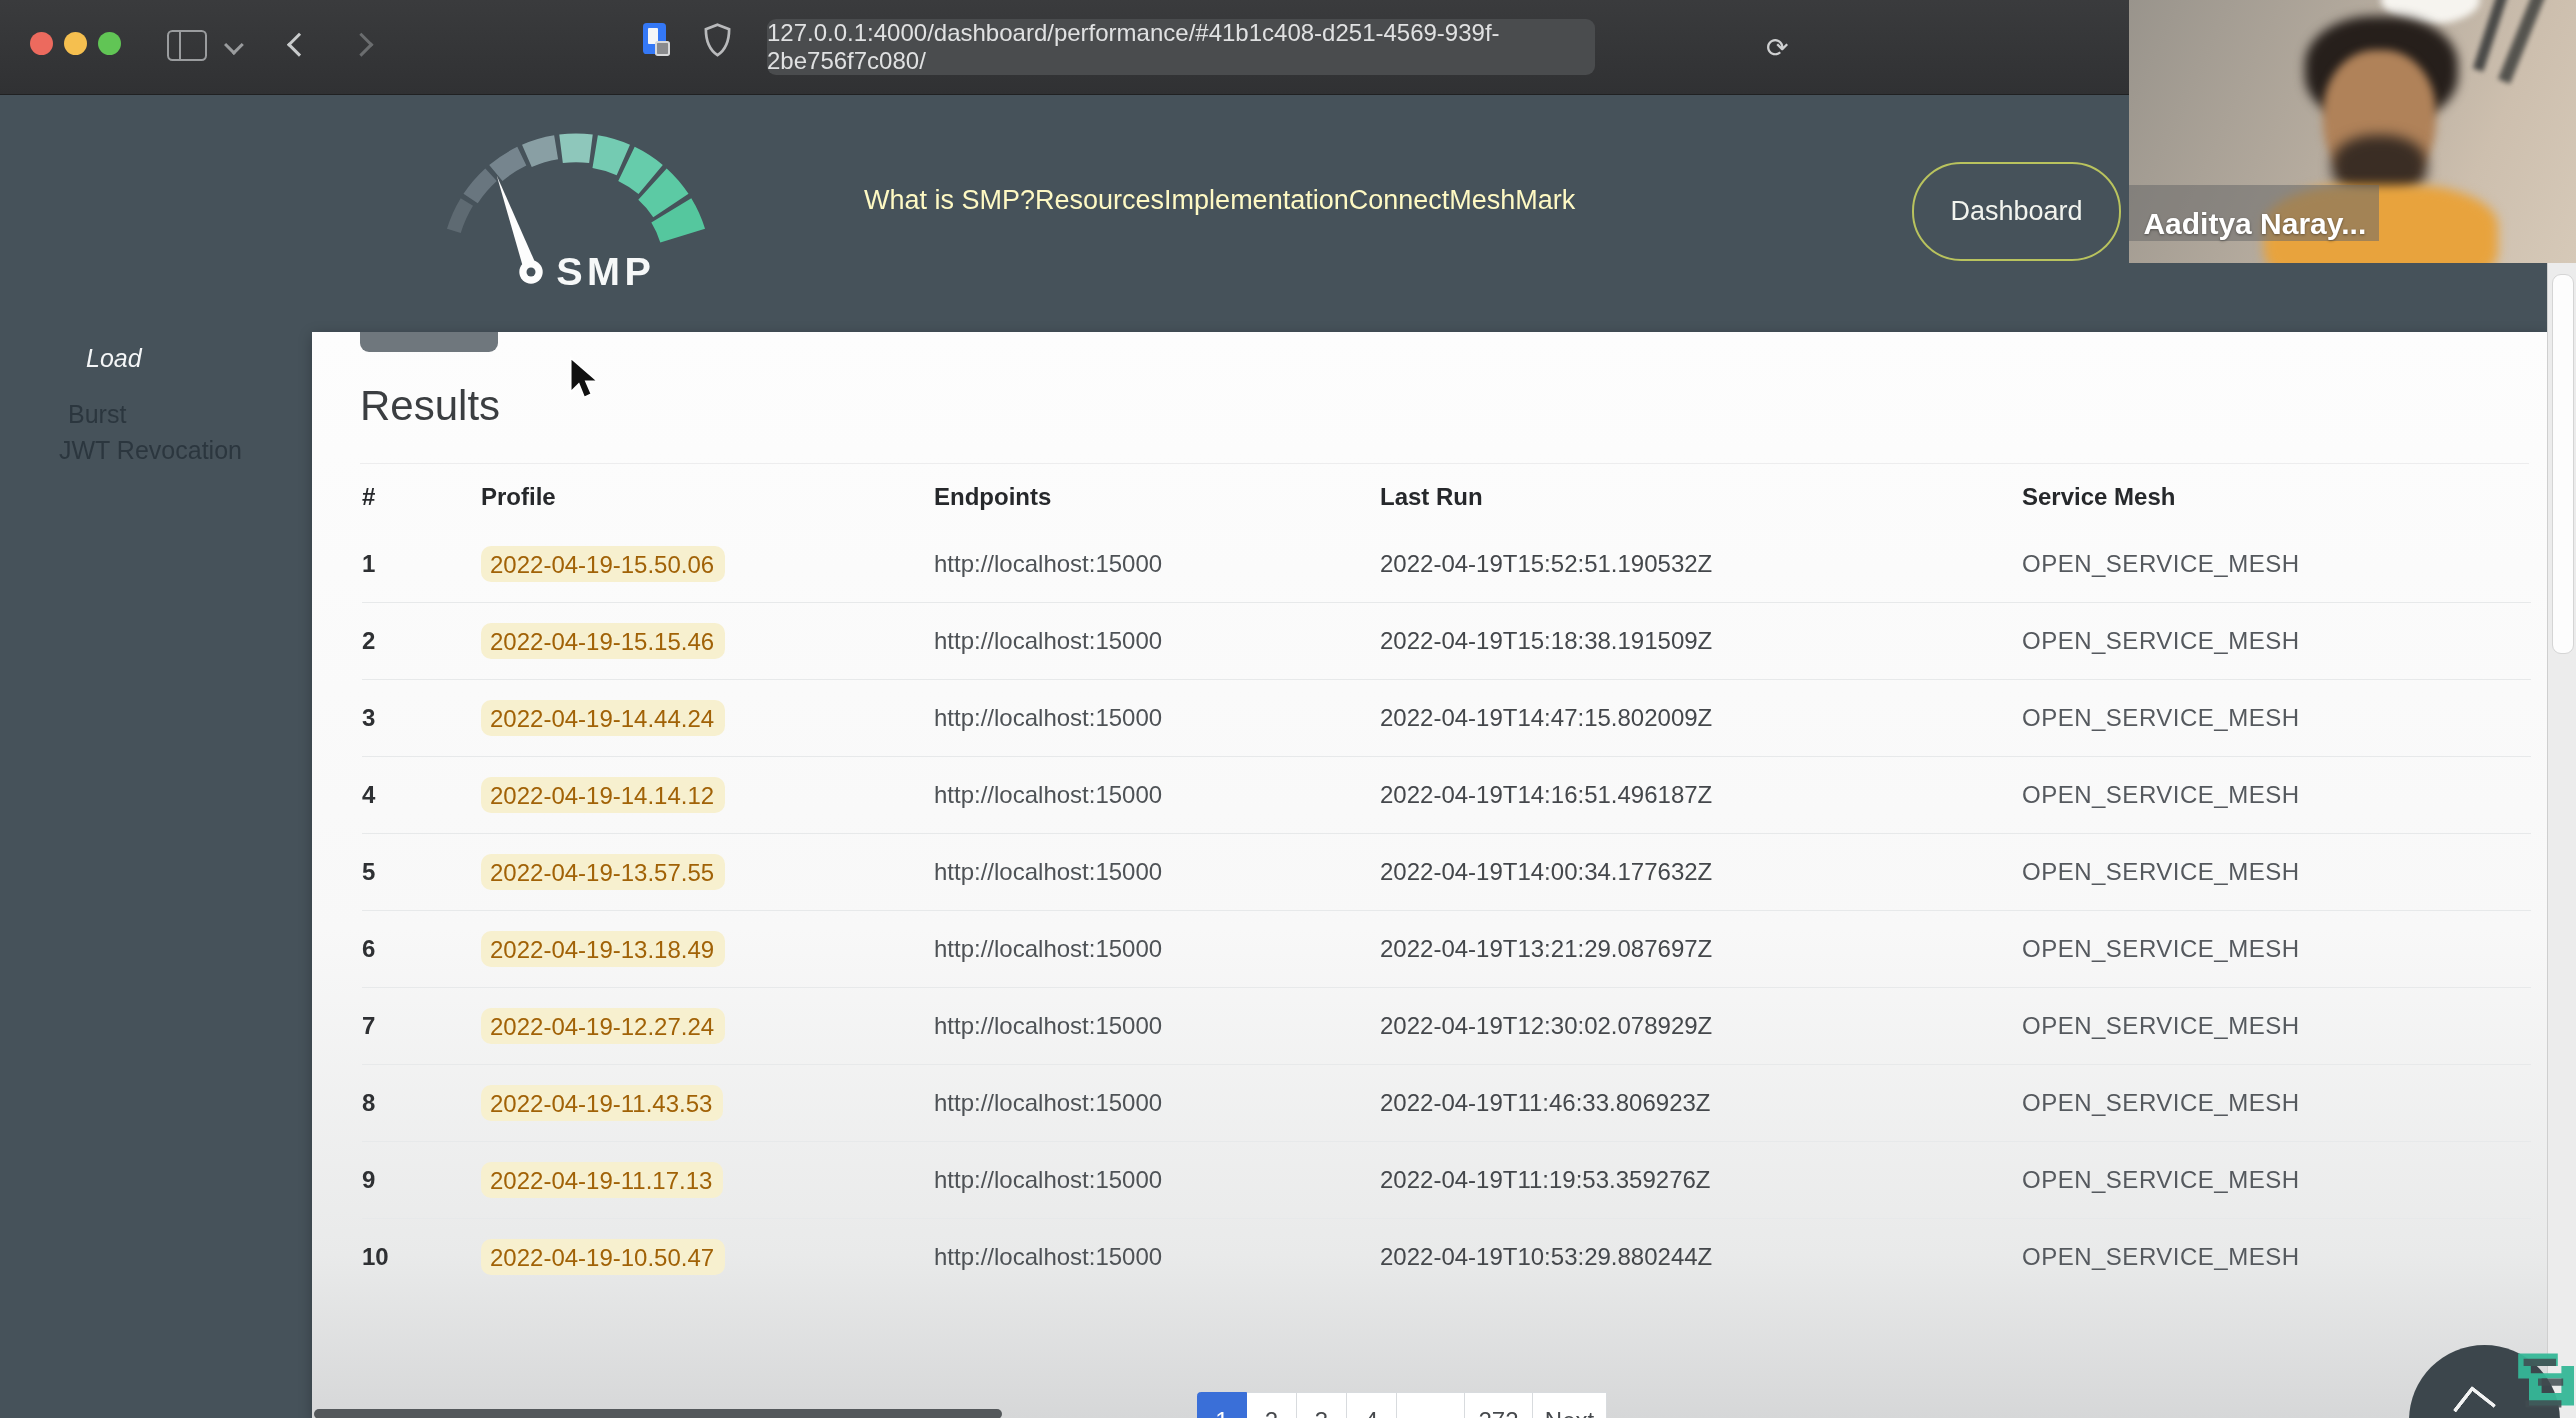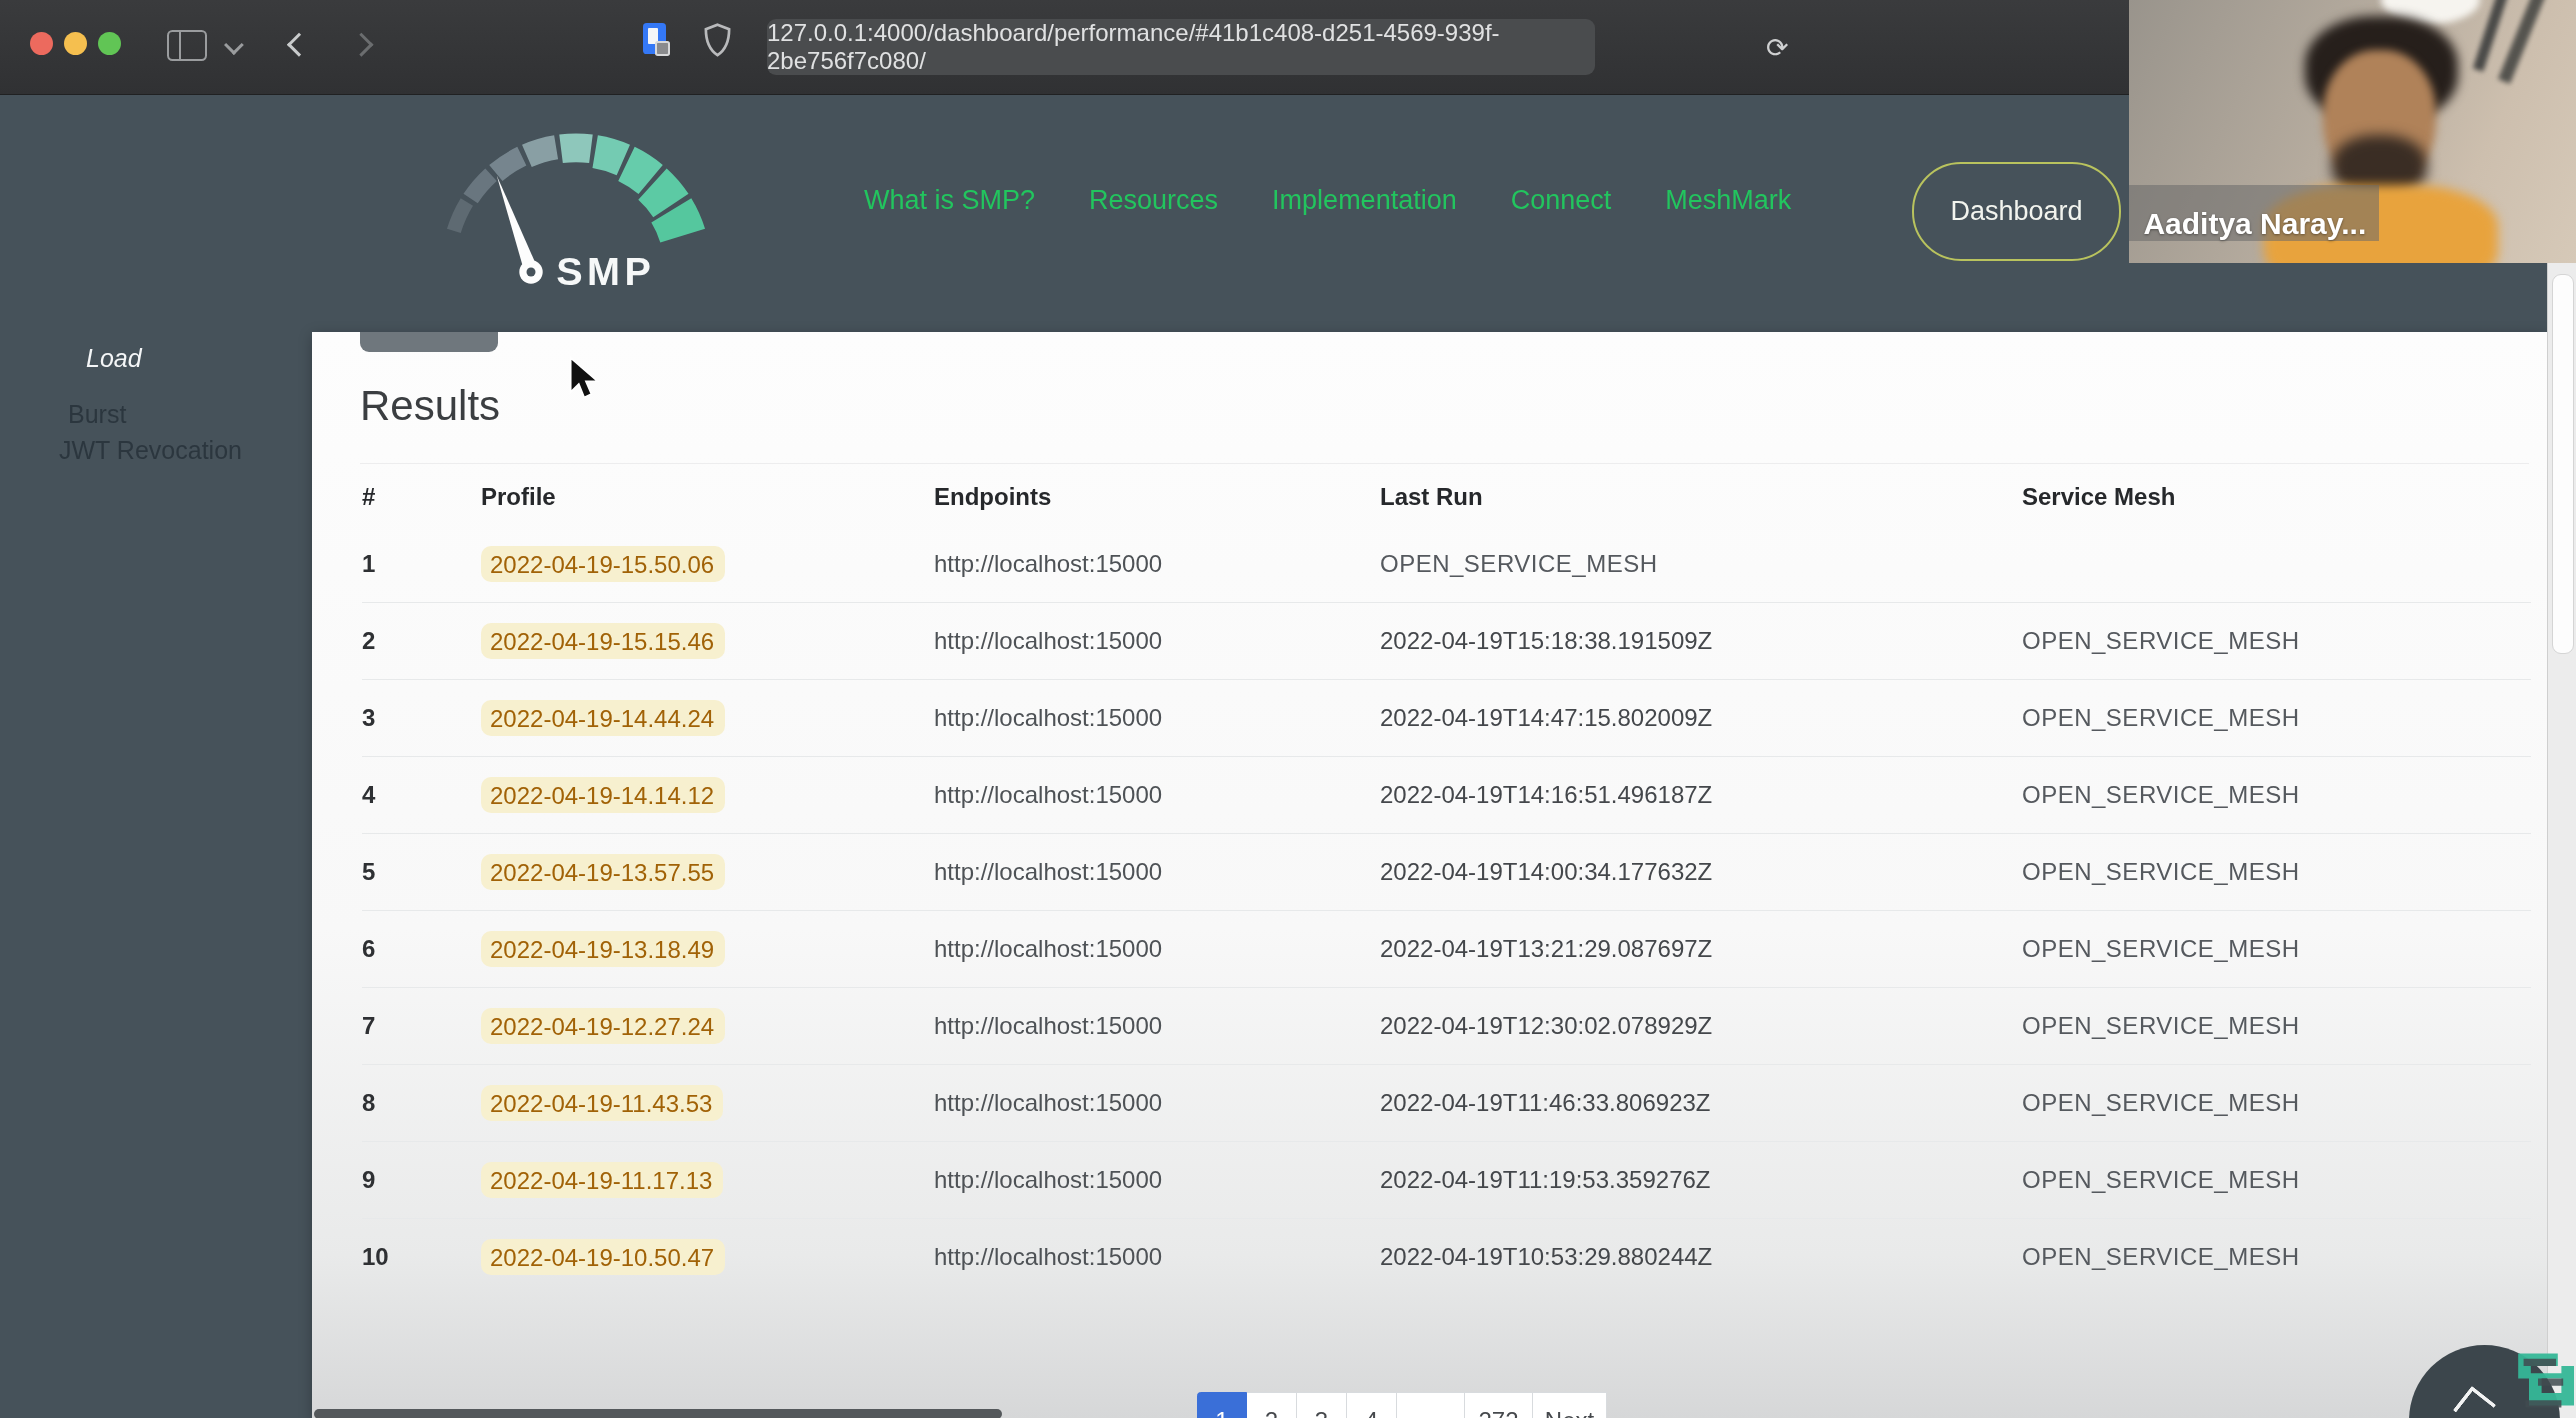--- a/index.html
+++ b/index.html
@@ -25,21 +25,21 @@
   #toolbar-chevron{left:227px;top:38px;transform:rotate(45deg);width:10.8px;height:10.8px;}
   #nav-back{left:290px;top:36px;transform:rotate(135deg);border-color:#c9cbcc;}
   #nav-forward{left:353px;top:36px;transform:rotate(-45deg);border-color:#6b6d6f;}
   #doc-icon{left:643px;top:23.4px;width:23.4px;height:31px;background:#3478f6;border-radius:3.6px;}
   #doc-icon:before{content:"";position:absolute;left:4.5px;top:4.5px;width:10.8px;height:16px;background:#f4f6f8;border-radius:0.9px;}
   #doc-icon:after{content:"";position:absolute;right:-3.6px;bottom:-1.8px;width:10.8px;height:10.8px;border:2.7px solid #d8d9da;border-radius:2.7px;background:#8a8b8d;}
   #url-bar{left:767px;top:19px;width:828px;height:56px;background:#4a4c4e;border-radius:9px;display:flex;align-items:center;justify-content:center;color:#e0e1e2;font-size:24px;}
   #reload-icon{left:1766px;top:32px;color:#cfd0d1;font-size:27px;}
 
   
-  #site-nav{left:864px;top:185px;display:flex;gap:54px;align-items:flex-end;color:#22c55e;font-size:27px;white-space:nowrap;}
+  #site-nav{left:864px;top:185px;display:flex;align-items:flex-end;color:#fef9c3;font-size:27px;white-space:nowrap;}
   .navlink{cursor:pointer;}
   #dashboard-pill{left:1912px;top:162px;width:205px;height:95px;border:2.7px solid #b9c35e;border-radius:49px;display:flex;align-items:center;justify-content:center;color:#f2f4ee;font-size:27px;}
 
   
   #side-load{left:86px;top:344px;color:#f4f6f7;font-size:25px;font-style:italic;}
   #side-burst{left:68px;top:400px;color:rgba(10,20,28,.45);font-size:25px;text-align:center;}
   #side-jwt{left:59px;top:436px;color:rgba(10,20,28,.45);font-size:25px;}
 
   
   #card{left:312px;top:332px;width:2235px;height:1086px;background:linear-gradient(180deg,#fdfdfd 0%,#f8f8f8 55%,#e9eaea 85%,#d6d7d8 100%);box-shadow:0 2.7px 12.6px rgba(0,0,0,.25);}
@@ -157,20 +157,21 @@
       <div>Profile</div>
       <div>Endpoints</div>
       <div>Last Run</div>
       <div>Service Mesh</div>
     </div>
   <div id="rows" class="abs">
       <div class="trow tgrid">
         <div class="c-num">1</div>
         <div class="c-prof"><span>2022-04-19-15.50.06</span></div>
         <div class="c-end">http://localhost:15000</div>
+        <div class="c-last">2022-04-19T15:52:51.190532Z</div>
         <div class="c-mesh">OPEN_SERVICE_MESH</div>
       </div>
       <div class="trow tgrid">
         <div class="c-num">2</div>
         <div class="c-prof"><span>2022-04-19-15.15.46</span></div>
         <div class="c-end">http://localhost:15000</div>
         <div class="c-last">2022-04-19T15:18:38.191509Z</div>
         <div class="c-mesh">OPEN_SERVICE_MESH</div>
       </div>
       <div class="trow tgrid">

